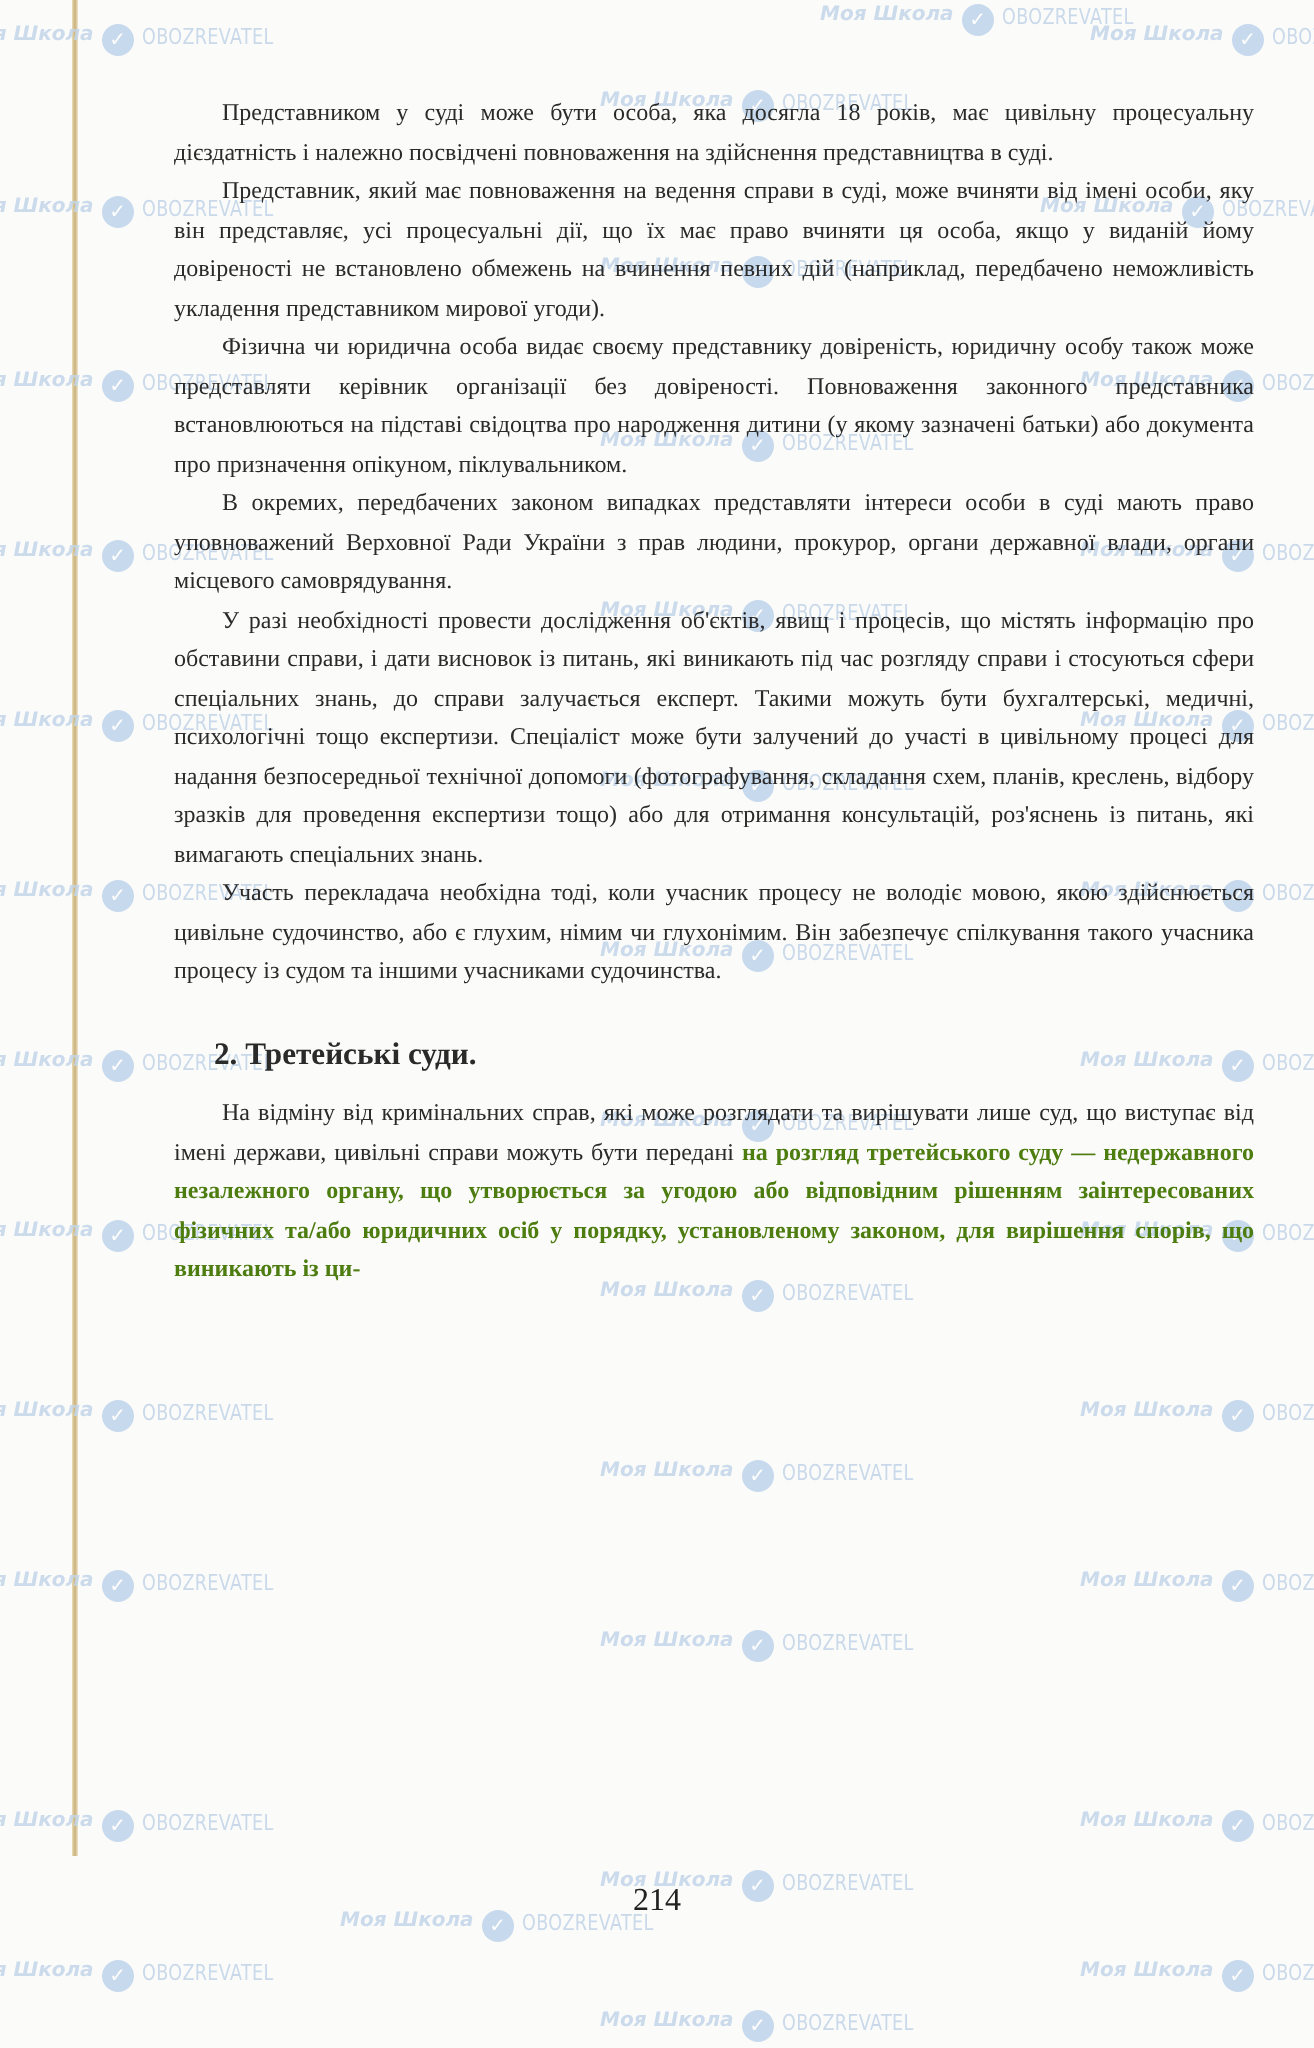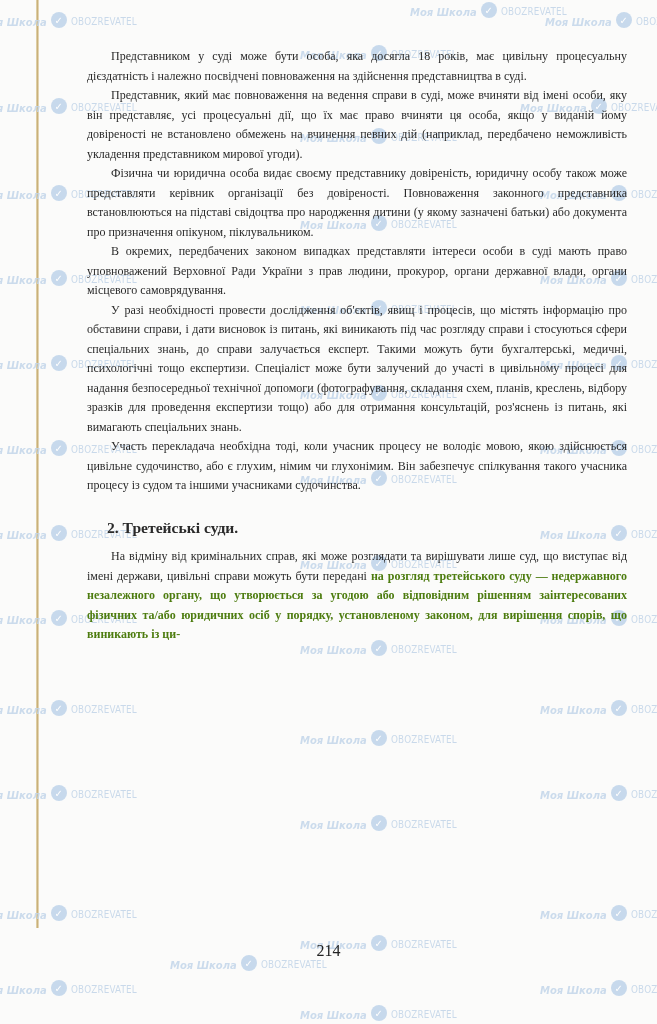--- a/index.html
+++ b/index.html
@@ -8,21 +8,21 @@
     background: #fbfbfa;
     font-family: "Liberation Serif", "DejaVu Serif", serif;
     color: #2a2a2a;
   }
   .edge-line {
     position: absolute; left: 36px; top: 0; width: 3px; height: 928px;
     background: linear-gradient(to right, #e8dcb8, #c9b07a, #efe6cc);
   }
   .watermarks { position: absolute; inset: 0; pointer-events: none; }
   .wm {
-    position: absolute; display: flex; align-items: flex-end; gap: 4px;
+    position: absolute; display: flex; align-items: flex-start; gap: 4px;
     color: #b8cfe4; font-size: 11px; white-space: nowrap; opacity: 0.85;
   }
   .wm .school { font-family: "DejaVu Sans", sans-serif; font-style: italic; font-weight: bold; font-size: 10px; color: #c3d6ea; }
   .wm .logo {
     width: 16px; height: 16px; border-radius: 50%; background: #bfd4ea;
     display: inline-flex; align-items: center; justify-content: center;
     color: #fff; font-size: 10px; font-weight: bold; font-family: "DejaVu Sans", sans-serif;
   }
   .wm .brand { font-family: "DejaVu Sans", sans-serif; font-size: 11px; letter-spacing: 0.2px; color: #c1d4e8; transform: scaleX(0.8); transform-origin: left; }
 

